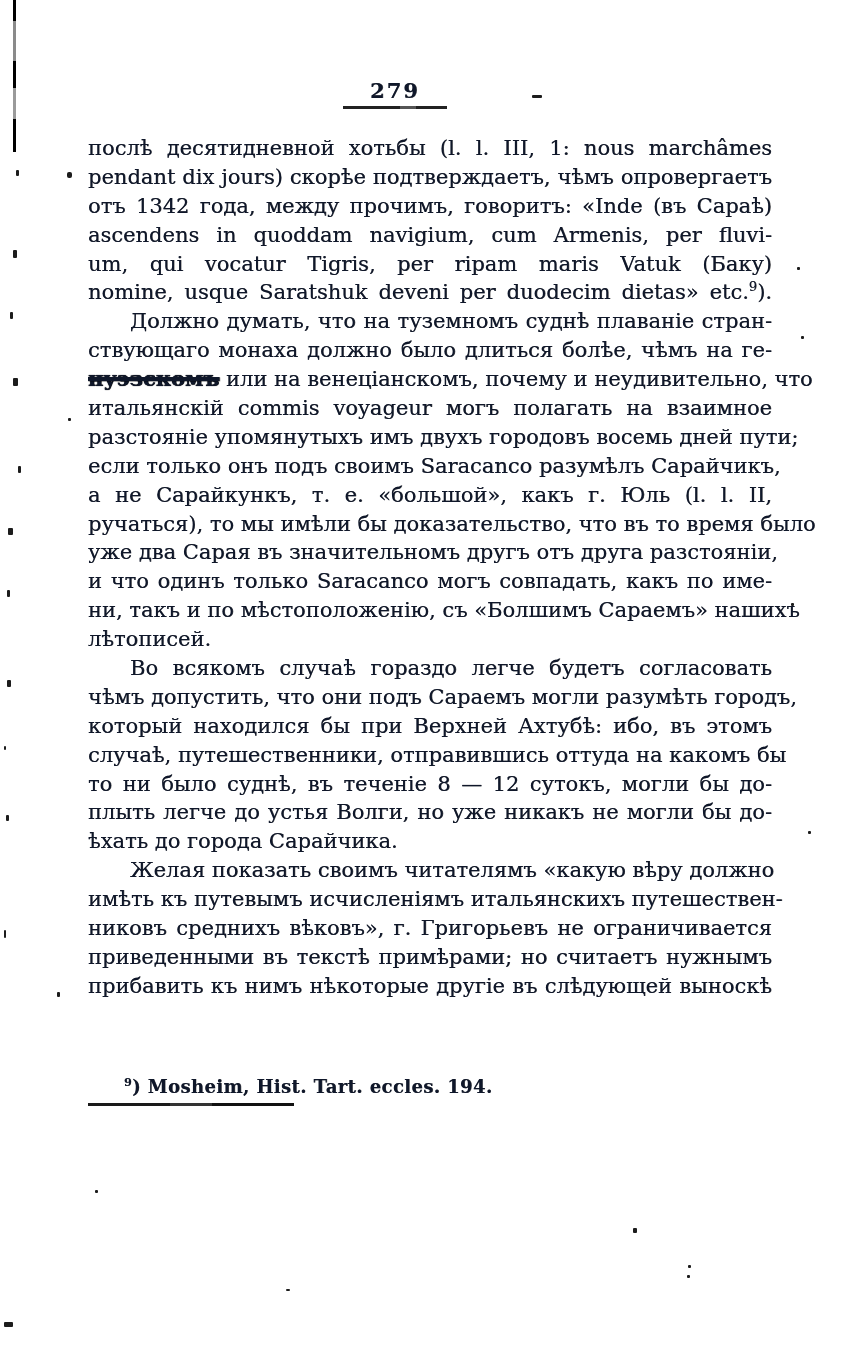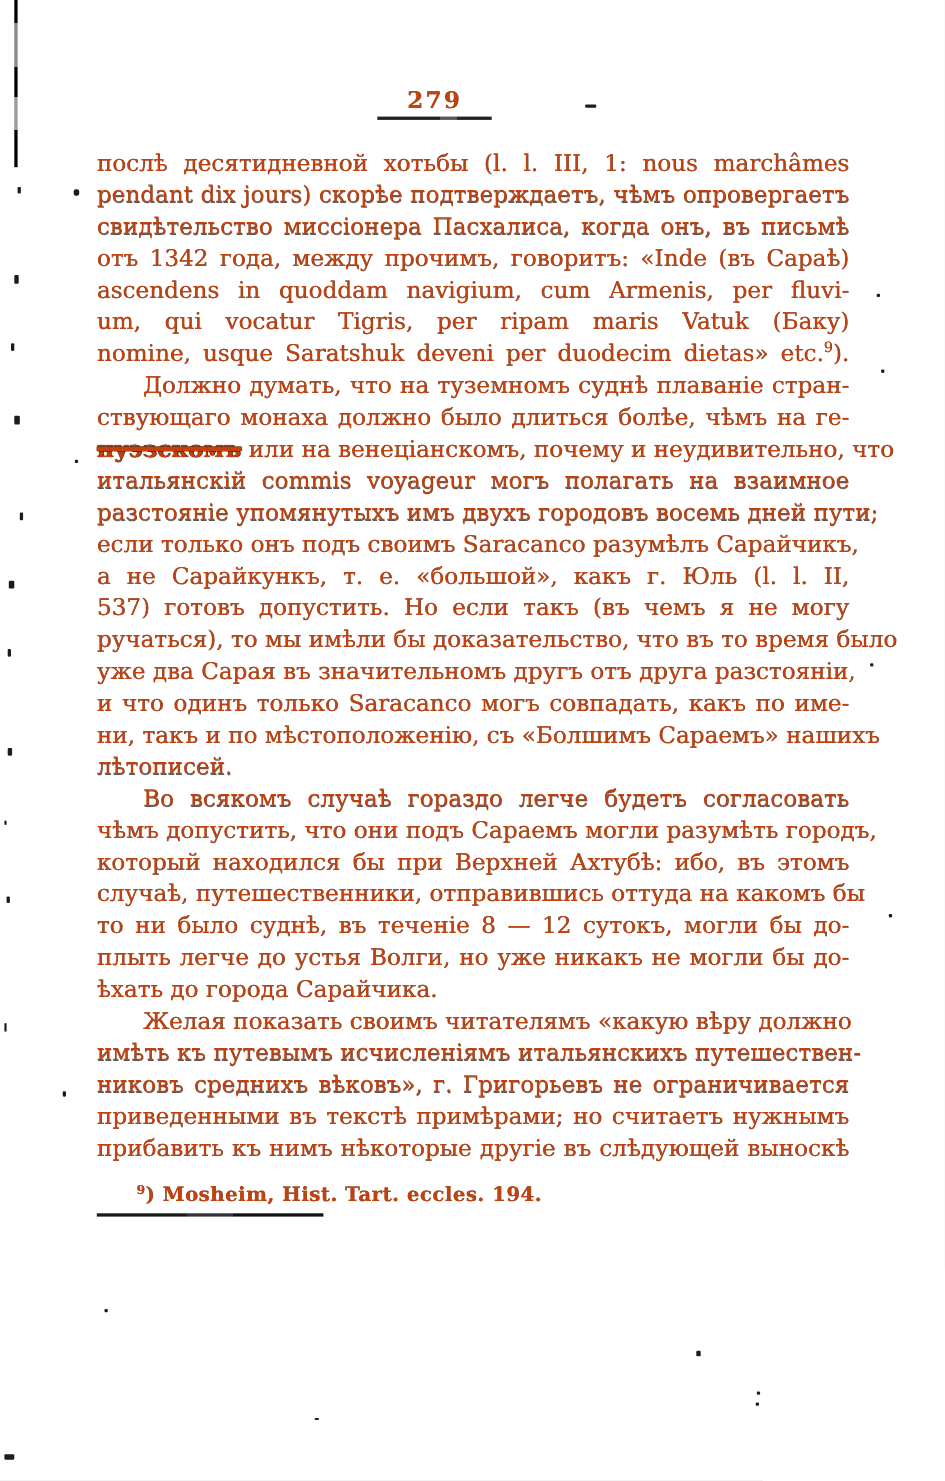--- a/index.html
+++ b/index.html
@@ -4,21 +4,21 @@
 <style>
   html,body { margin:0; padding:0; background:#e8e8e8; }
   .page {
     position: relative;
     width: 859px;
     height: 1346px;
     margin: 0 auto;
     background: #ffffff;
     overflow: hidden;
     font-family: "DejaVu Serif", "Liberation Serif", serif;
-    color: #c2410c;
+    color: #0f172a;
   }
   
   .page-number {
     position: absolute;
     top: 78px; left: 343px; width: 104px;
     text-align: center;
     font-size: 21px;
     font-weight: bold;
     letter-spacing: 2px;
     text-shadow: 0.4px 0.3px 0 rgba(0,0,0,.6);
@@ -80,35 +80,33 @@
 
 <div class="page">
 
   <div class="page-number">279</div>
   <div class="page-number-rule"></div>
 
   <div class="text-block">
       <div>
         <div class="line"><span>послѣ десятидневной хотьбы (l. l. III, 1: nous marchâmes</span></div>
         <div class="line"><span>pendant dix jours) скорѣе подтверждаетъ, чѣмъ опровергаетъ</span></div>
-        <div class="line"><span>свидѣтельство миссіонера Пасхалиса, когда онъ, въ письмѣ</span></div>
         <div class="line"><span>отъ 1342 года, между прочимъ, говоритъ: «Inde (въ Сараѣ)</span></div>
         <div class="line"><span>ascendens in quoddam navigium, cum Armenis, per fluvi-</span></div>
         <div class="line"><span>um, qui vocatur Tigris, per ripam maris Vatuk (Баку)</span></div>
         <div class="line"><span>nomine, usque Saratshuk deveni per duodecim dietas» etc.</span><span class="sup">9</span><span>).</span></div>
       </div>
       <div>
         <div class="line indent"><span>Должно думать, что на туземномъ суднѣ плаваніе стран-</span></div>
         <div class="line"><span>ствующаго монаха должно было длиться болѣе, чѣмъ на ге-</span></div>
         <div class="line"><span class="smudge">нуэзскомъ</span><span> или на венеціанскомъ, почему и неудивительно, что</span></div>
         <div class="line"><span>итальянскій commis voyageur могъ полагать на взаимное</span></div>
         <div class="line"><span>разстояніе упомянутыхъ имъ двухъ городовъ </span><span class="it">восемь</span><span> дней пути;</span></div>
         <div class="line"><span>если только онъ подъ своимъ Saracanco разумѣлъ Сарайчикъ,</span></div>
         <div class="line"><span>а не Сарайкункъ, т. е. «большой», какъ г. Юль (l. l. II,</span></div>
-        <div class="line"><span>537) готовъ допустить. Но если такъ (въ чемъ я не могу</span></div>
         <div class="line"><span>ручаться), то мы имѣли бы доказательство, что въ то время было</span></div>
         <div class="line"><span>уже два Сарая въ значительномъ другъ отъ друга разстояніи,</span></div>
         <div class="line"><span>и что одинъ только Saracanco могъ совпадать, какъ по име-</span></div>
         <div class="line"><span>ни, такъ и по мѣстоположенію, съ «Болшимъ Сараемъ» нашихъ</span></div>
         <div class="line last"><span>лѣтописей.</span></div>
       </div>
       <div>
         <div class="line indent"><span>Во всякомъ случаѣ гораздо легче будетъ согласовать</span></div>
         <div class="line"><span>чѣмъ допустить, что они подъ Сараемъ могли разумѣть городъ,</span></div>
         <div class="line"><span>который находился бы при Верхней Ахтубѣ: ибо, въ этомъ</span></div>

